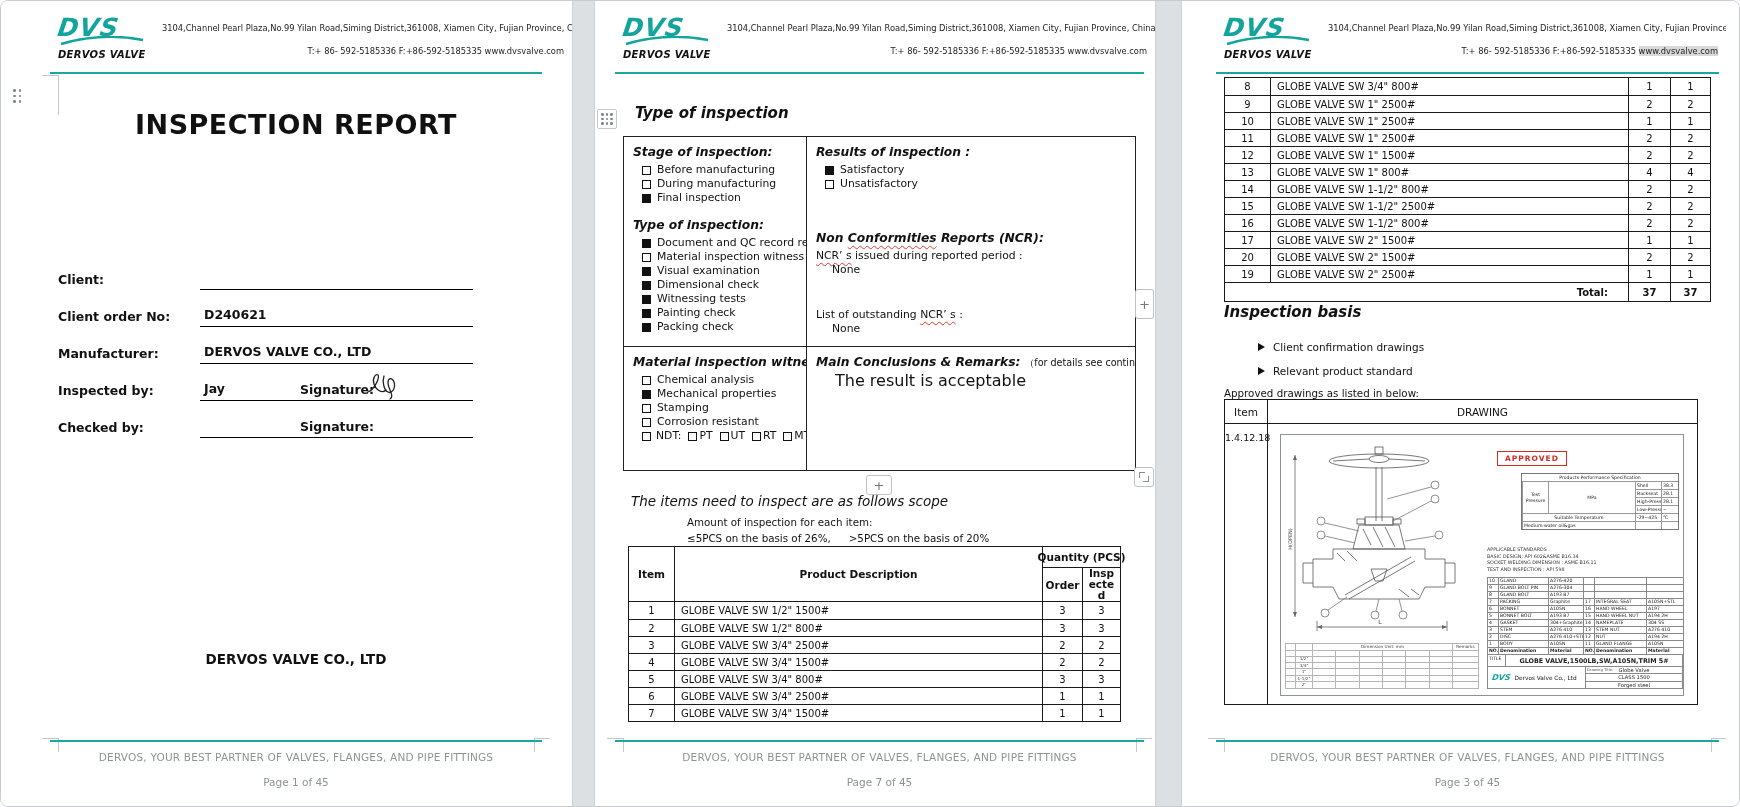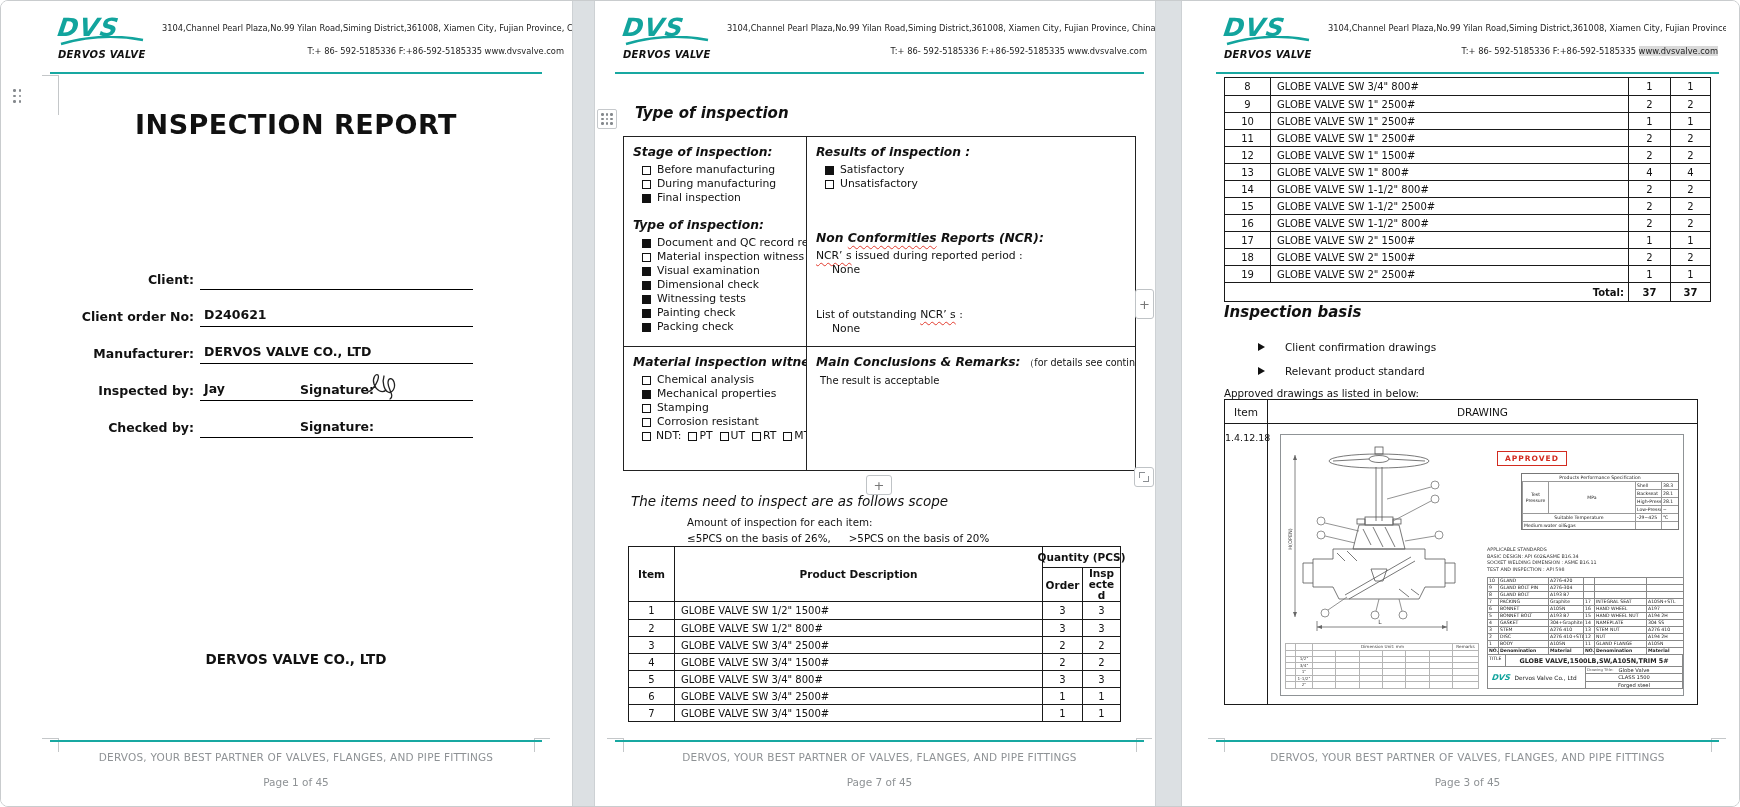--- a/index.html
+++ b/index.html
@@ -40,21 +40,21 @@
   .dh.boxed{border:1px solid #c6c9cc;border-radius:2px;background:#fff;padding:3px;gap:2px}
   .ubtn{position:absolute;background:#fff;border:1px solid #bfc3c6;border-radius:3px;color:#777;display:flex;align-items:center;justify-content:center;font-size:13px;line-height:1;z-index:6;cursor:pointer}
   .rsz{position:absolute;background:#fff;border:1px solid #bfc3c6;border-radius:3px;z-index:6;cursor:pointer}
   .rsz::before{content:"";position:absolute;left:4px;top:4px;width:5px;height:5px;border-left:1.5px solid #8a8e92;border-top:1.5px solid #8a8e92}
   .rsz::after{content:"";position:absolute;right:4px;bottom:4px;width:5px;height:5px;border-right:1.5px solid #8a8e92;border-bottom:1.5px solid #8a8e92}
 
   
   .title1{position:absolute;top:108px;left:var(--tl);width:var(--tw);text-align:center;font-size:27px;font-weight:bold;letter-spacing:.5px}
   .form{position:absolute;left:57px;top:252px;width:415px}
   .frow{display:flex;align-items:flex-end;height:37px}
-  .flabel{width:136px;flex:none;text-align:right;font-weight:bold;font-size:12.5px;padding-bottom:3px;white-space:nowrap}
+  .flabel{width:136px;flex:none;text-align:left;font-weight:bold;font-size:12.5px;padding-bottom:3px;white-space:nowrap}
   .fval{flex:1;margin-left:6px;border-bottom:1.3px solid #000;font-weight:bold;font-size:12.5px;padding:0 0 3px 4px;position:relative;min-height:20px}
   .fval.nol{border-bottom:none}
   .siglab{position:absolute;left:100px;bottom:3px;font-weight:bold;font-size:12.5px}
   .sigsvg{position:absolute;left:160px;bottom:0}
   .company1{position:absolute;top:650px;left:var(--tl);width:var(--tw);text-align:center;font-weight:bold;font-size:13.5px}
 
   
   .h2sec{position:absolute;left:40px;top:103px;font-size:15px;font-weight:bold;font-style:italic}
   .box{position:absolute;left:28px;top:135px;width:513px;height:335px;border:1.5px solid #222;display:grid;grid-template-columns:183px 1fr;grid-template-rows:210px 1fr}
   .bc{padding:8px 9px;overflow:hidden}
@@ -63,21 +63,21 @@
   .btitle{font-weight:bold;font-style:italic;font-size:12.3px;margin-bottom:4px;white-space:nowrap}
   .ck{display:flex;align-items:center;gap:6px;font-size:10.8px;line-height:14px;margin-left:9px;white-space:nowrap}
   .cb{width:9px;height:9px;border:1.5px solid #111;flex:none}
   .cb.on{background:#111;border-color:#111}
   .vgap{height:13px}
   .ncrtxt{font-size:10.8px;line-height:13.5px}
   .wavy{text-decoration:underline;text-decoration-style:wavy;text-decoration-color:#e23b2e;text-decoration-thickness:1px;text-underline-offset:3px}
   .indent{margin-left:16px}
   .concl-note{font-weight:normal;font-style:normal;font-size:9.6px}
   .concl-body{margin-top:12px;font-size:10.8px;line-height:14.6px;text-align:justify}
-  .concl-res{font-size:10px;line-height:14.6px;margin-left:4px}
+  .concl-res{font-size:16px;line-height:14.6px;margin-left:19px}
   .ndtrow{display:flex;align-items:center;gap:5px;font-size:10.8px;line-height:14px;margin-left:9px}
   .ndtopt{display:flex;align-items:center;gap:2px}
   .h2scope{position:absolute;left:36px;top:492px;font-size:13.5px;font-weight:normal;font-style:italic}
   .scl1{position:absolute;left:92px;top:515px;font-size:10.3px}
   .scl2{position:absolute;left:92px;top:531px;font-size:10.3px}
   .scl2 span{margin-right:18px}
 
   
   .itbl{position:absolute;border:1.2px solid #1a1a1a;font-size:10px;background:#fff}
   .ithead{display:flex;height:55px;border-bottom:1px solid #1a1a1a;font-weight:bold;font-size:10.5px}
@@ -90,25 +90,25 @@
   .hinsp{flex:1;display:flex;align-items:center;justify-content:center;text-align:center;word-break:break-all;padding:0 3px;line-height:11px}
   .trow{display:flex;height:17px;align-items:stretch}
   .rows .trow + .trow{border-top:1px solid #1a1a1a}
   .ci{width:46px;flex:none;border-right:1px solid #1a1a1a;display:flex;align-items:center;justify-content:center}
   .cd{flex:1;border-right:1px solid #1a1a1a;display:flex;align-items:center;padding-left:6px;white-space:nowrap;overflow:hidden}
   .co{width:40px;flex:none;border-right:1px solid #1a1a1a;display:flex;align-items:center;justify-content:center}
   .cn{width:37px;flex:none;display:flex;align-items:center;justify-content:center}
   .t3 .co{width:42px}.t3 .cn{width:39px}
   .t3 .rows > .trow:first-child{border-top:none}
   .trowtotal{display:flex;height:19px;border-top:1px solid #1a1a1a;font-weight:bold}
-  .tmerge{flex:1;border-right:1px solid #1a1a1a;display:flex;align-items:center;justify-content:flex-end;padding-right:4px}
+  .tmerge{flex:1;border-right:1px solid #1a1a1a;display:flex;align-items:center;justify-content:flex-end;padding-right:20px}
 
   
   .h2basis{position:absolute;left:42px;top:302px;font-size:15px;font-weight:bold;font-style:italic}
-  .bul{position:absolute;left:76px;display:flex;align-items:center;gap:20px;font-size:10.5px}
+  .bul{position:absolute;left:76px;display:flex;align-items:center;gap:8px;font-size:10.5px}
   .tri{width:0;height:0;border-left:7px solid #111;border-top:4.5px solid transparent;border-bottom:4.5px solid transparent}
   .apprline{position:absolute;left:42px;top:386px;font-size:10.3px}
   .dtbl{position:absolute;left:42px;top:398px;width:474px;height:306px;border:1.2px solid #1a1a1a;background:#fff}
   .dthead{display:flex;height:24px;border-bottom:1px solid #1a1a1a;font-size:10.5px}
   .dthitem{width:43px;border-right:1px solid #1a1a1a;display:flex;align-items:center;justify-content:center}
   .dthdraw{flex:1;display:flex;align-items:center;justify-content:center}
   .dtbody{display:flex;height:280px}
   .dtitem{width:43px;border-right:1px solid #1a1a1a;font-size:9.5px;padding-top:8px;text-align:center}
   .dtdraw{flex:1;position:relative}
   .imgbox{position:absolute;left:12px;top:10px;width:404px;height:262px;border:1px solid #8f9396;background:#fff}
@@ -546,21 +546,21 @@
           </div>
 
           <div class="trow">
             <div class="ci">17</div>
             <div class="cd">GLOBE VALVE SW 2" 1500#</div>
             <div class="co">1</div>
             <div class="c cn">1</div>
           </div>
 
           <div class="trow">
-            <div class="ci">18</div>
+            <div class="ci">20</div>
             <div class="cd">GLOBE VALVE SW 2" 1500#</div>
             <div class="co">2</div>
             <div class="c cn">2</div>
           </div>
 
           <div class="trow">
             <div class="ci">19</div>
             <div class="cd">GLOBE VALVE SW 2" 2500#</div>
             <div class="co">1</div>
             <div class="c cn">1</div>

